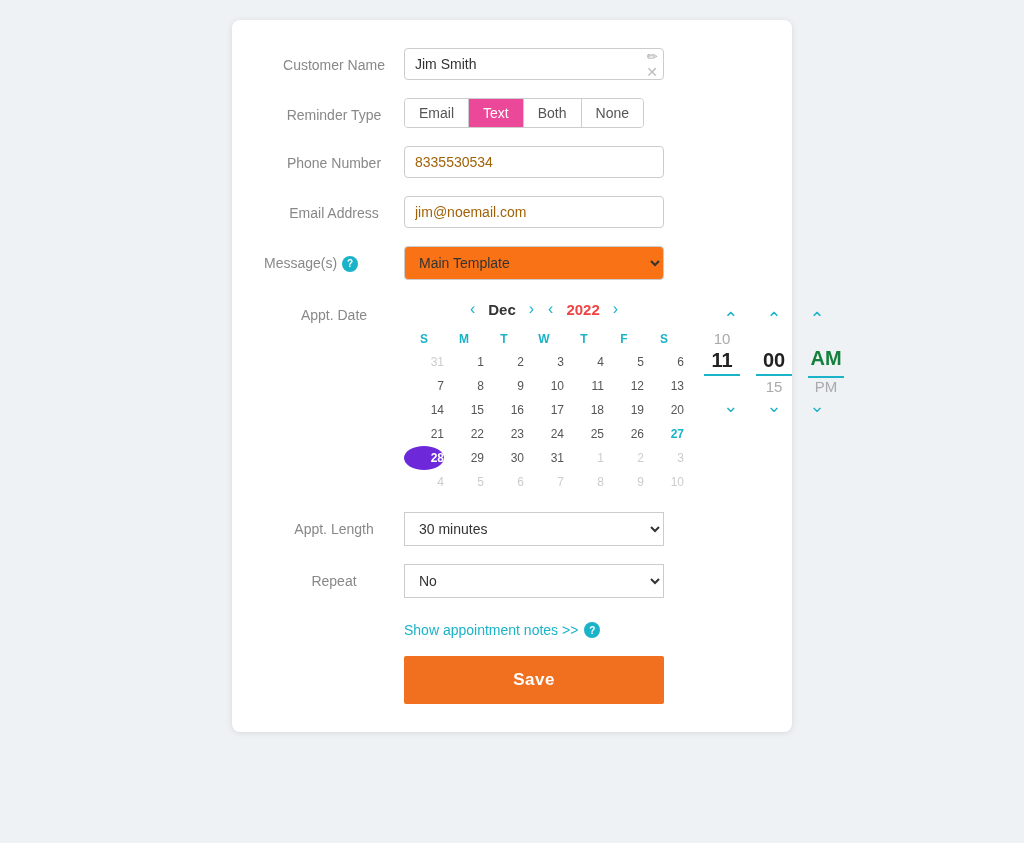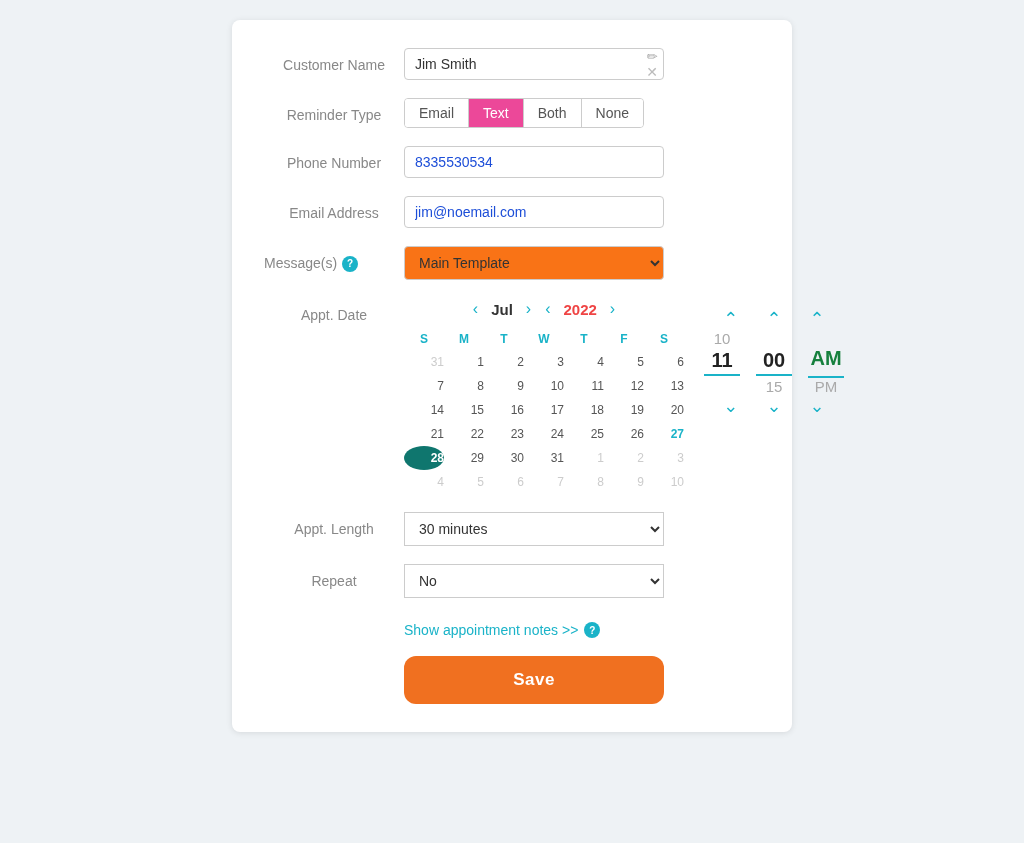--- a/index.html
+++ b/index.html
@@ -97,21 +97,21 @@
     }
 
     
     .text-input {
       width: 100%;
       max-width: 260px;
       border: 1px solid #ccc;
       border-radius: 4px;
       padding: 7px 10px;
       font-size: 14px;
-      color: #1d4ed8;
+      color: #a16207;
       outline: none;
     }
 
     
     .select-input {
       width: 100%;
       max-width: 260px;
       border: 1px solid #ccc;
       border-radius: 4px;
       padding: 7px 10px;
@@ -194,21 +194,21 @@
       text-align: right;
       padding: 5px 0;
       font-size: 12px;
       color: #555;
       cursor: pointer;
       width: 40px;
     }
     .cal-grid td.other-month { color: #ccc; }
     .cal-grid td.today-highlight { color: #1ab3c8; font-weight: 600; }
     .cal-grid td.selected {
-      background: #0f766e;
+      background: #6d28d9;
       color: #fff;
       border-radius: 50%;
       font-weight: 600;
     }
 
     
     .time-picker {
       display: flex;
       flex-direction: column;
       align-items: center;
@@ -296,21 +296,21 @@
     }
 
     
     .save-btn-row {
       padding-left: 140px;
     }
     .save-btn {
       background: #f07020;
       color: #fff;
       border: none;
-      border-radius: 12px;
+      border-radius: 2px;
       padding: 14px 0;
       width: 260px;
       font-size: 17px;
       font-weight: 600;
       cursor: pointer;
       letter-spacing: 0.5px;
     }
 
     
     .appt-date-row {
@@ -378,21 +378,21 @@
   </div>
 
   <div class="form-row appt-date-row">
     <div class="form-label">Appt. Date</div>
     <div class="form-control">
       <div class="appt-date-content">
 
         <div class="calendar">
           <div class="cal-header">
             <button class="cal-nav">‹</button>
-            <span class="cal-month">Jul</span>
+            <span class="cal-month">Dec</span>
             <button class="cal-nav">›</button>
             <button class="cal-nav">‹</button>
             <span class="cal-year">2022</span>
             <button class="cal-nav">›</button>
           </div>
           <table class="cal-grid">
             <thead>
               <tr>
                 <th>S</th>
                 <th>M</th>

